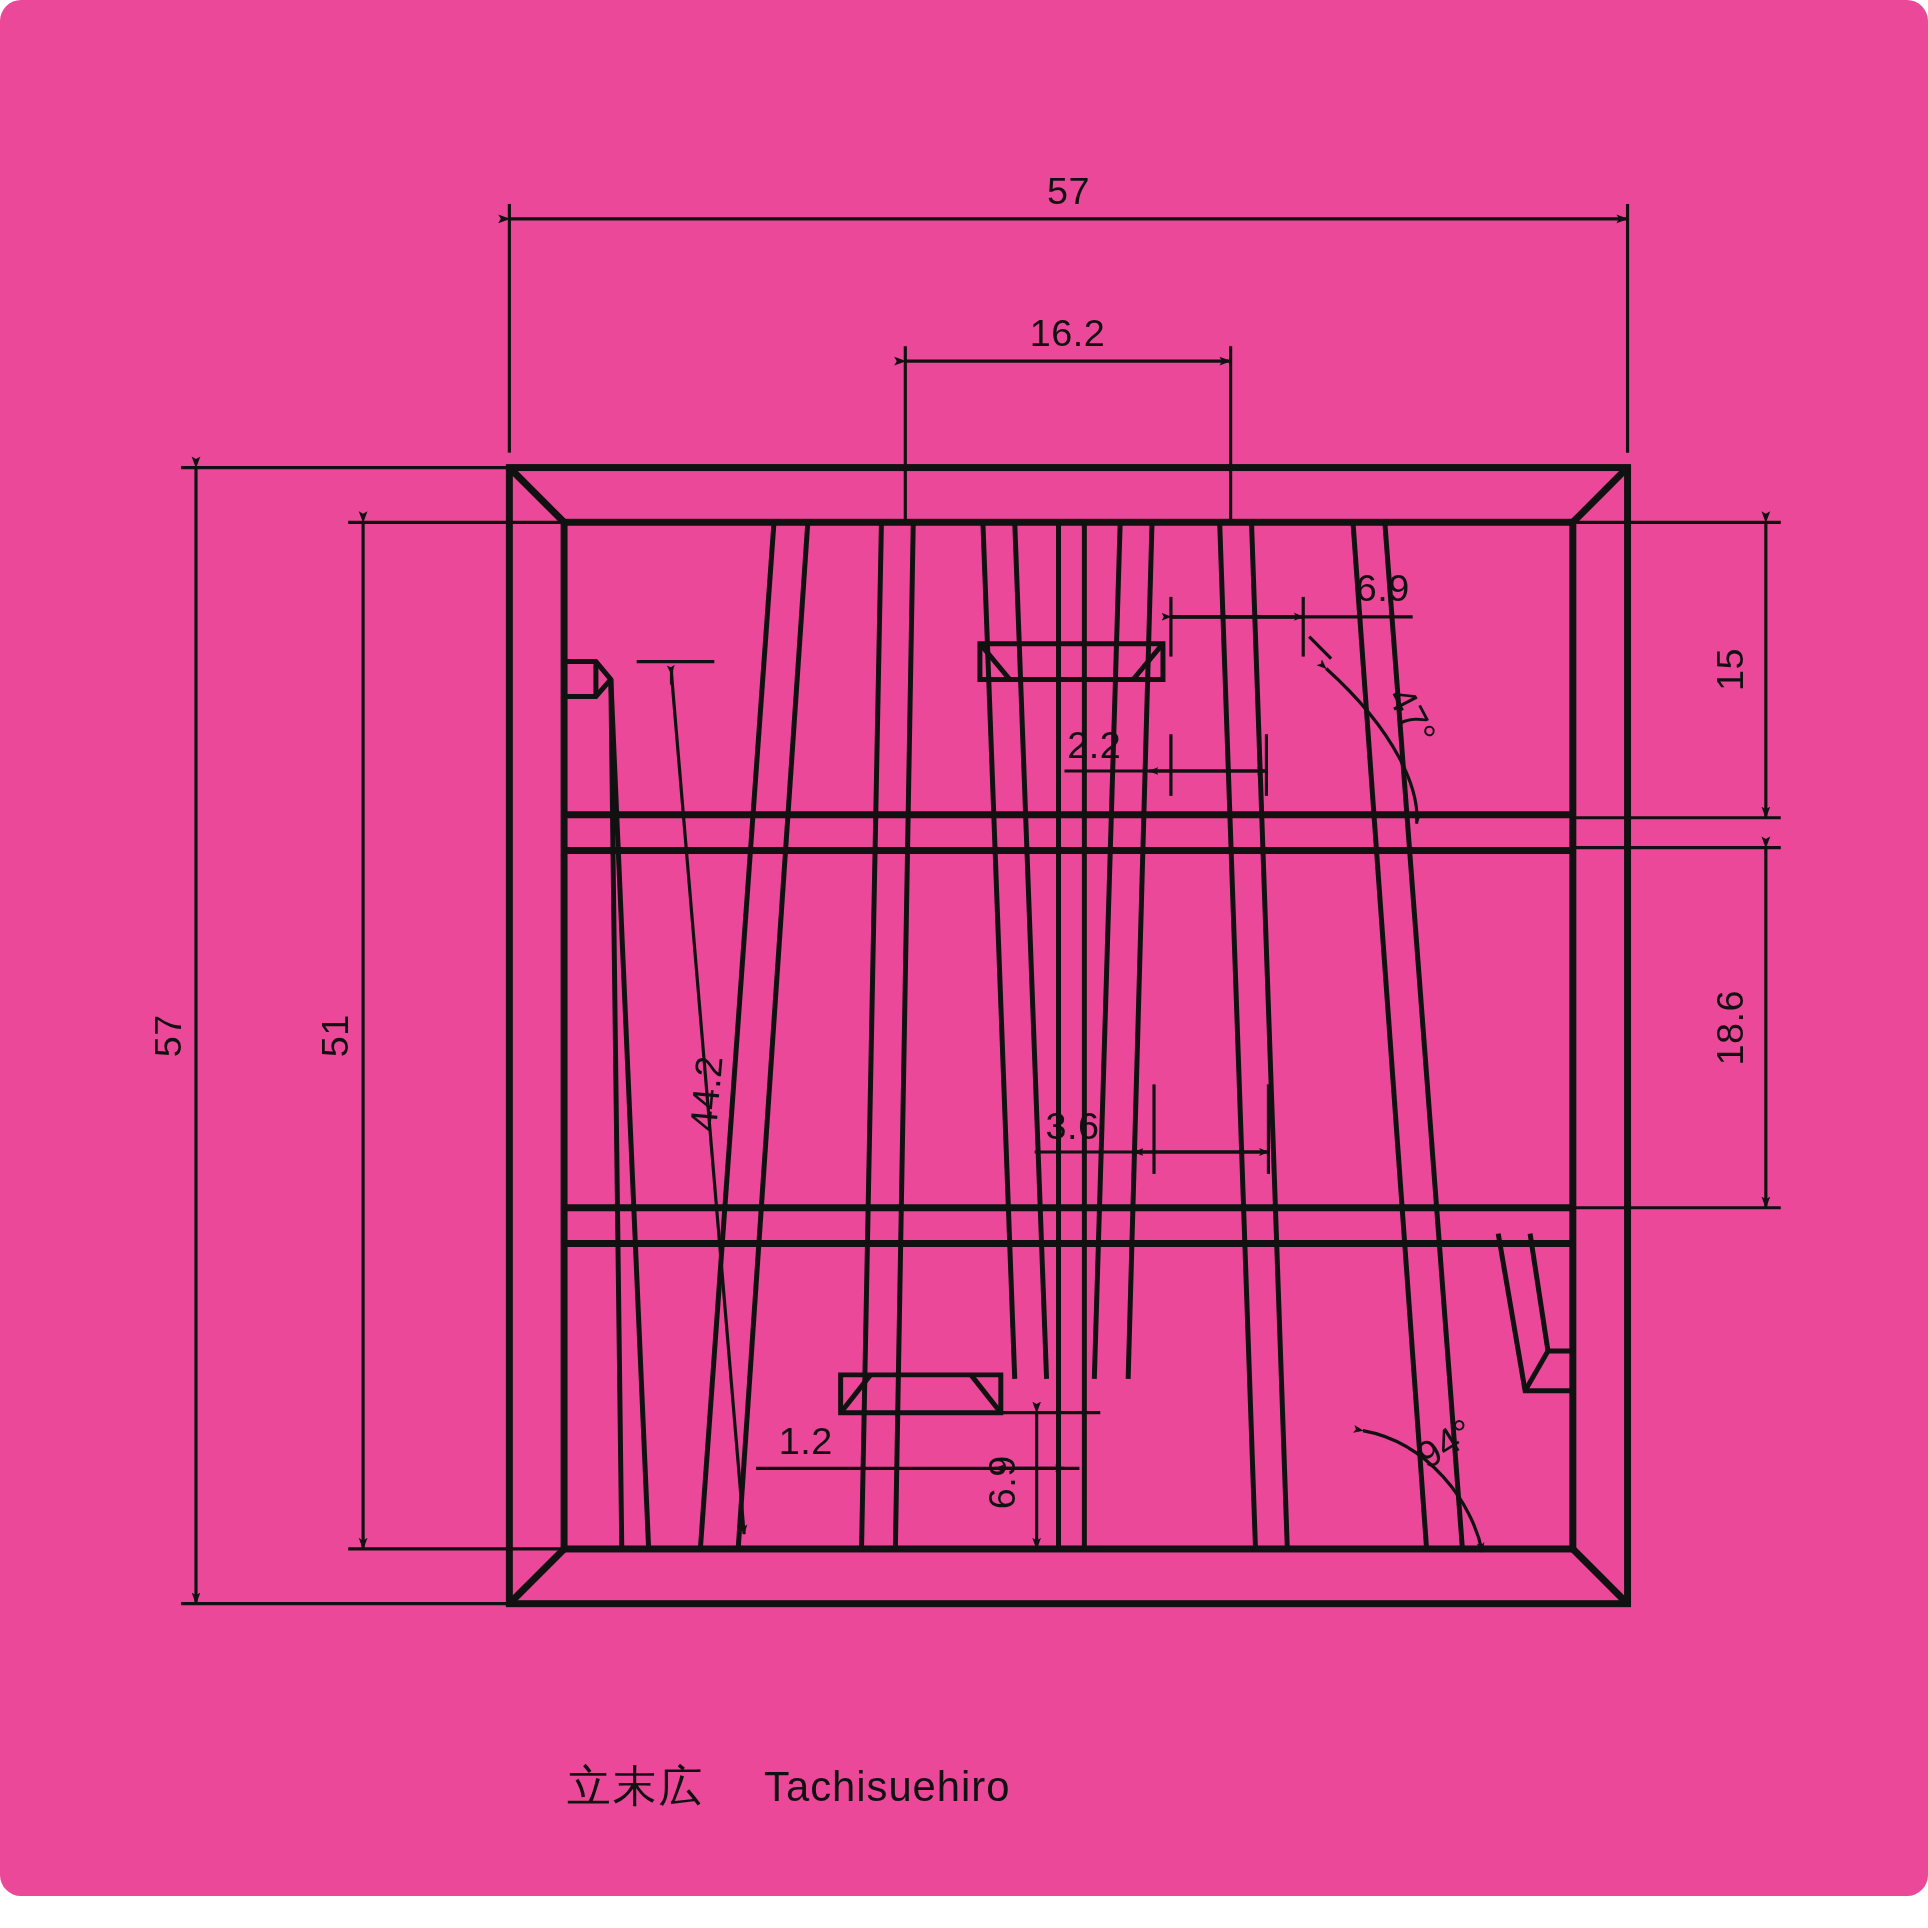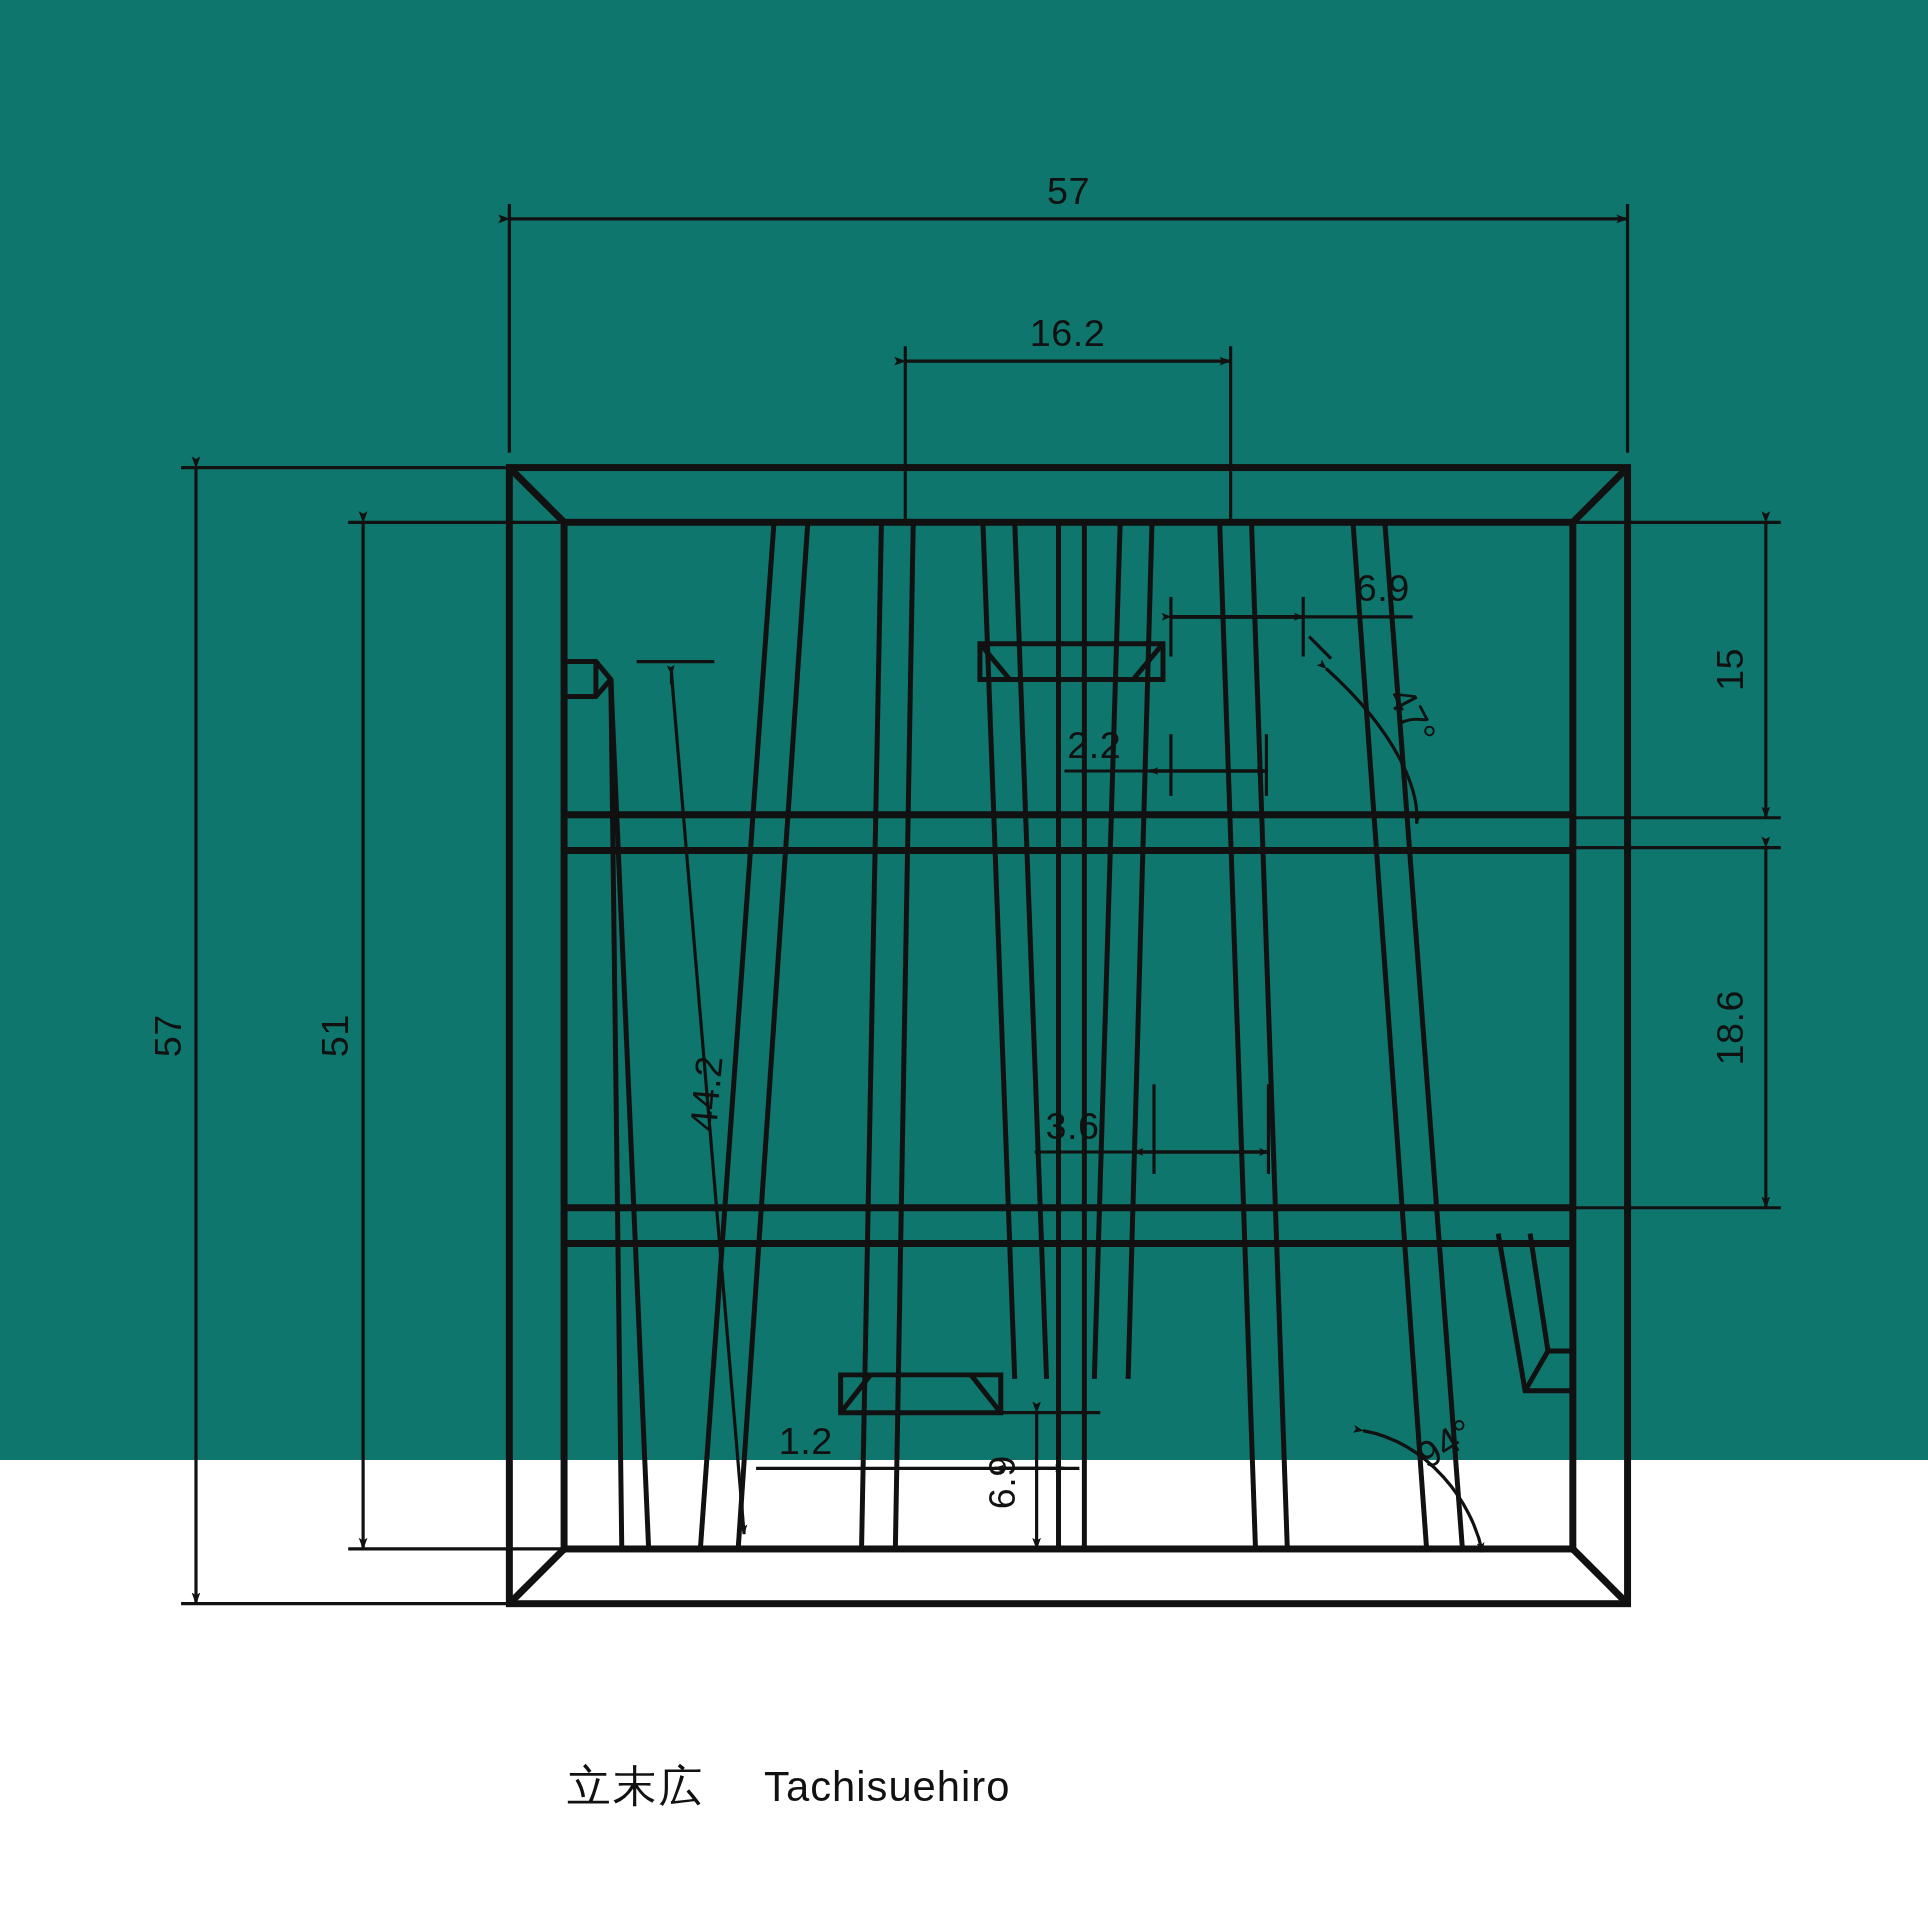--- a/index.html
+++ b/index.html
@@ -1,18 +1,18 @@
 <!DOCTYPE html>
 <html><head>
 <meta charset="utf-8">
 <style>
   html,body{margin:0;padding:0;background:#ffffff;}
   body{width:1928px;height:1928px;overflow:hidden;
        font-family:"Liberation Sans","DejaVu Sans",sans-serif;}
-  #sheet{position:relative;width:1928px;height:1460px;background:#0f766e;}
+  #sheet{position:relative;width:1928px;height:1896px;background:#ec4899;border-radius:21px;}
   svg{display:block;}
   .obj{fill:none;stroke:#111111;stroke-width:7;stroke-linejoin:miter;stroke-linecap:butt;}
   .objthin{fill:none;stroke:#111111;stroke-width:5;stroke-linejoin:miter;stroke-linecap:butt;}
   .dim{fill:none;stroke:#111111;stroke-width:3.2;stroke-linecap:butt;}
   .ext{fill:none;stroke:#111111;stroke-width:3.2;stroke-linecap:butt;}
   .arrowfill{fill:#111111;stroke:none;}
   .dimtxt{fill:#111111;font-family:"Liberation Sans","DejaVu Sans",sans-serif;
           font-size:38px;letter-spacing:0.5px;}
   .titletxt{fill:#111111;font-family:"DejaVu Sans","Liberation Sans",sans-serif;
             font-size:44px;letter-spacing:2px;}

